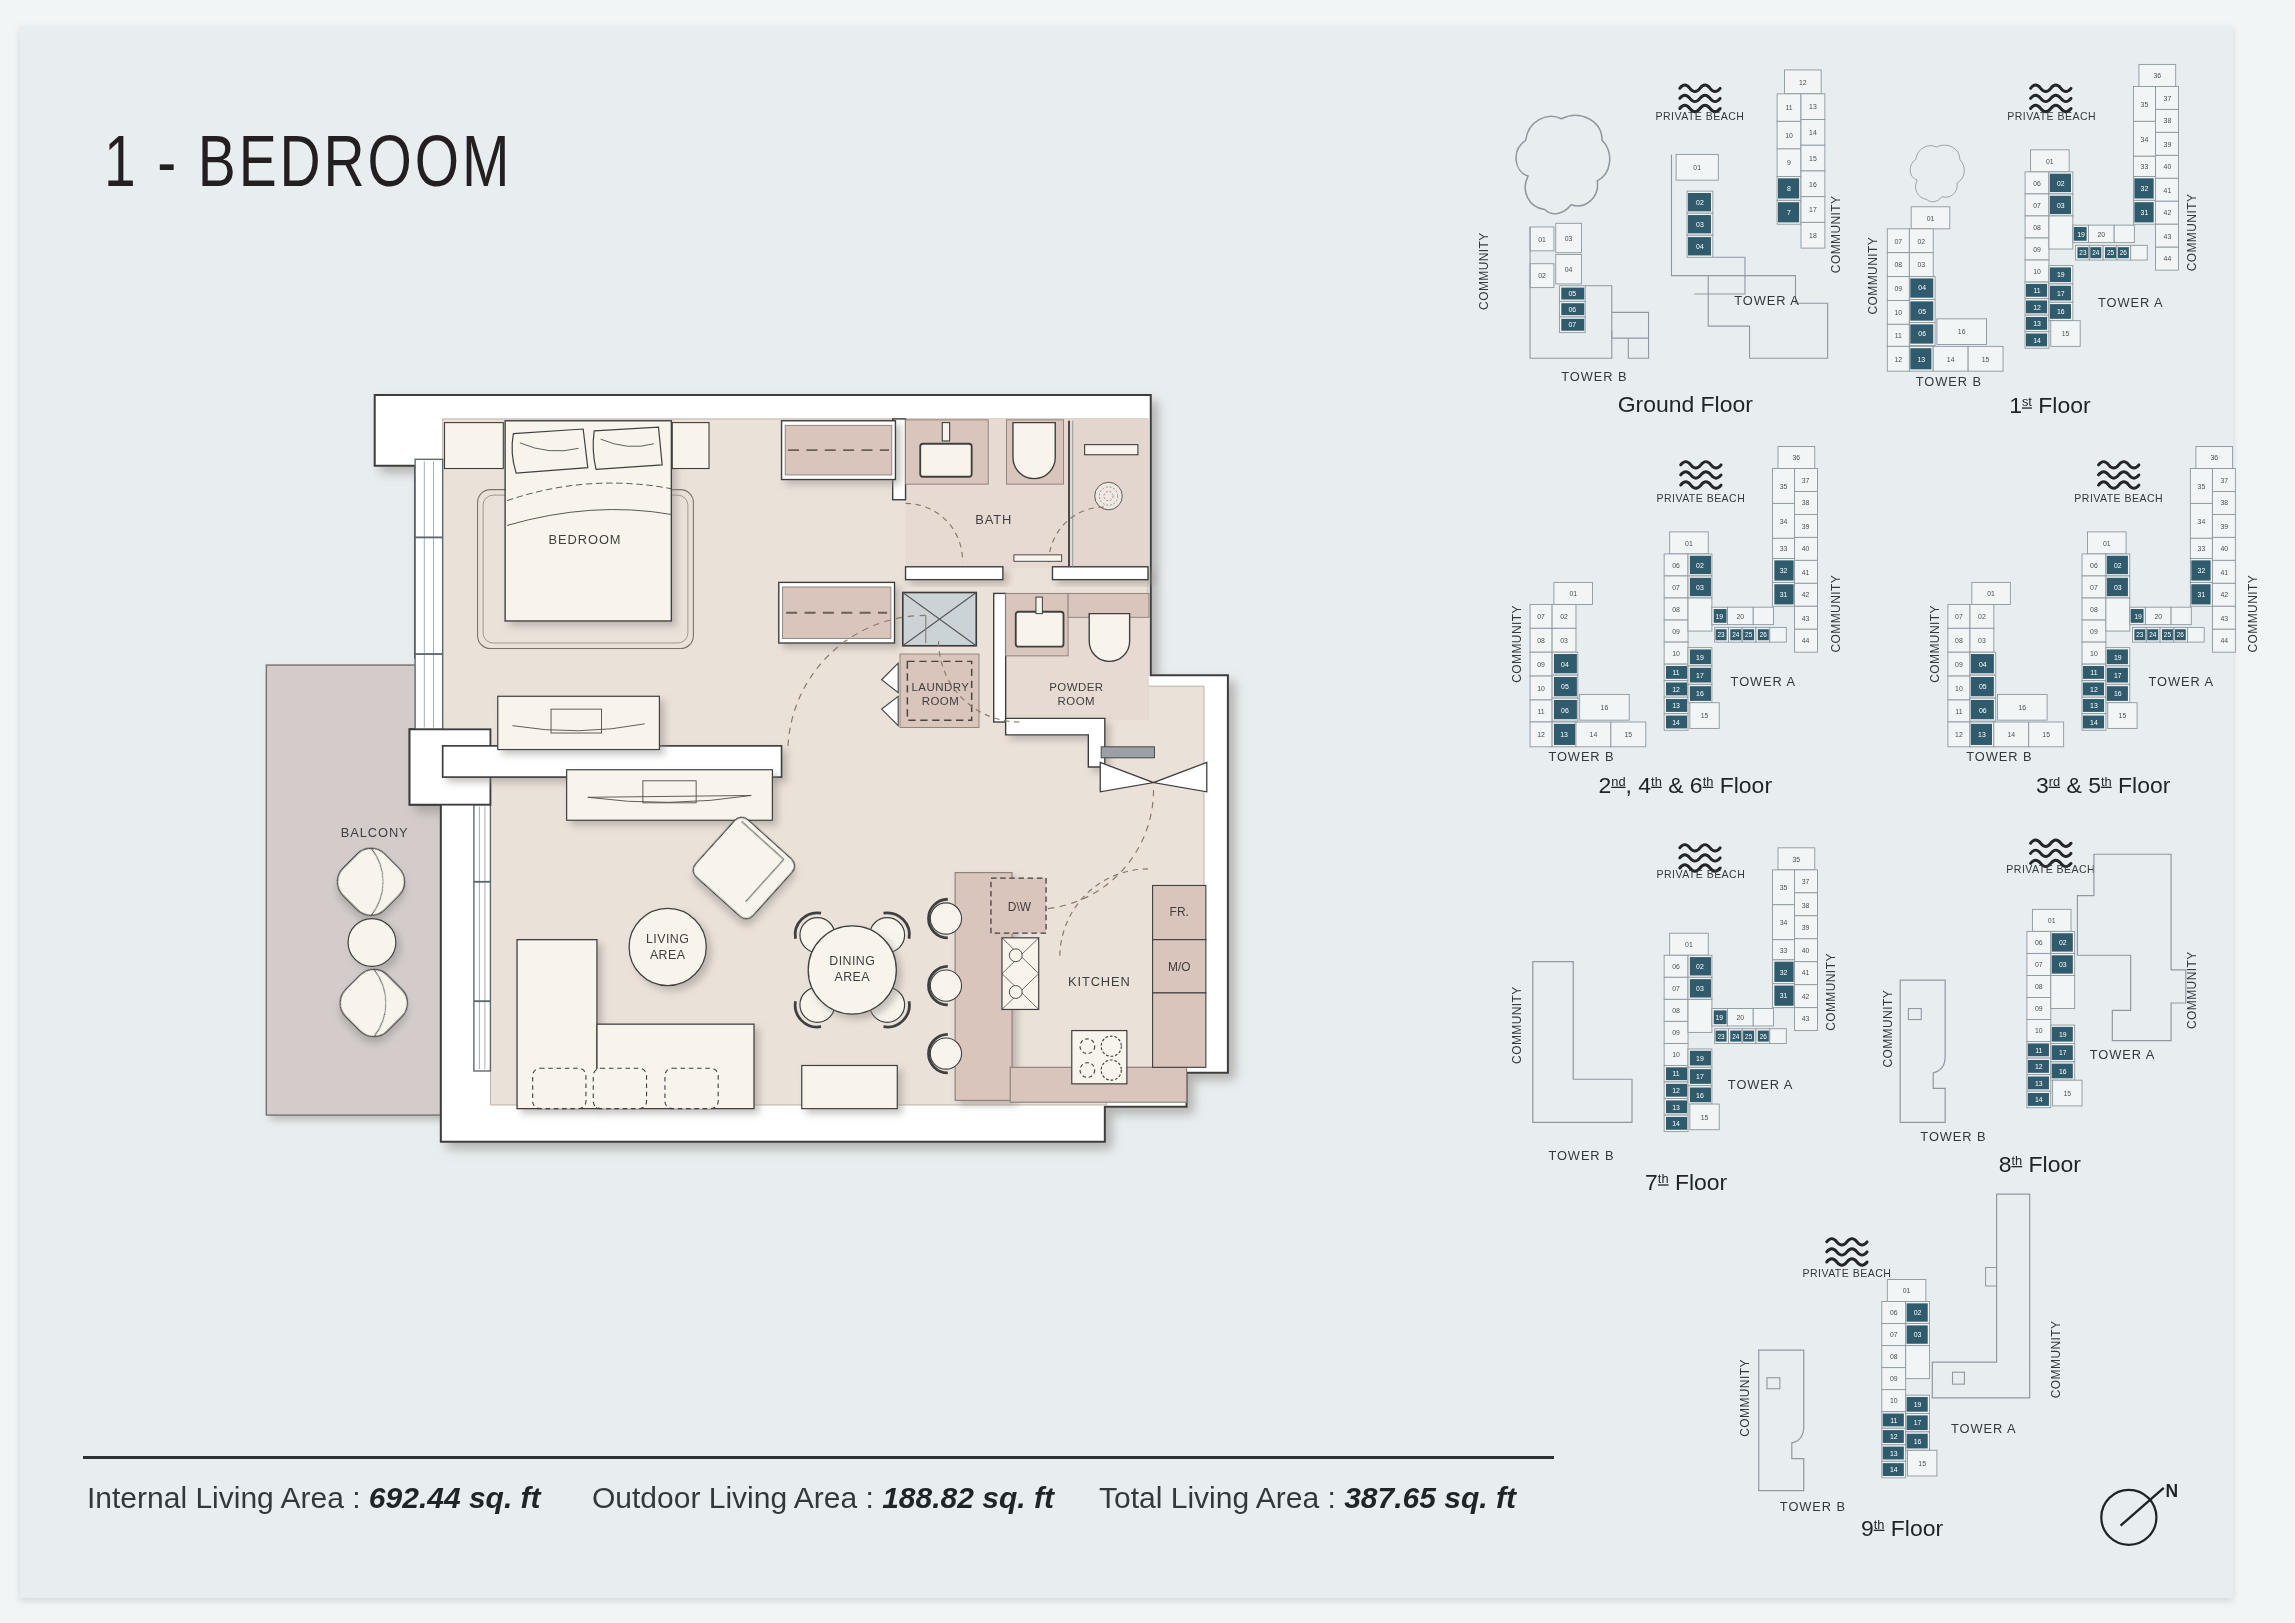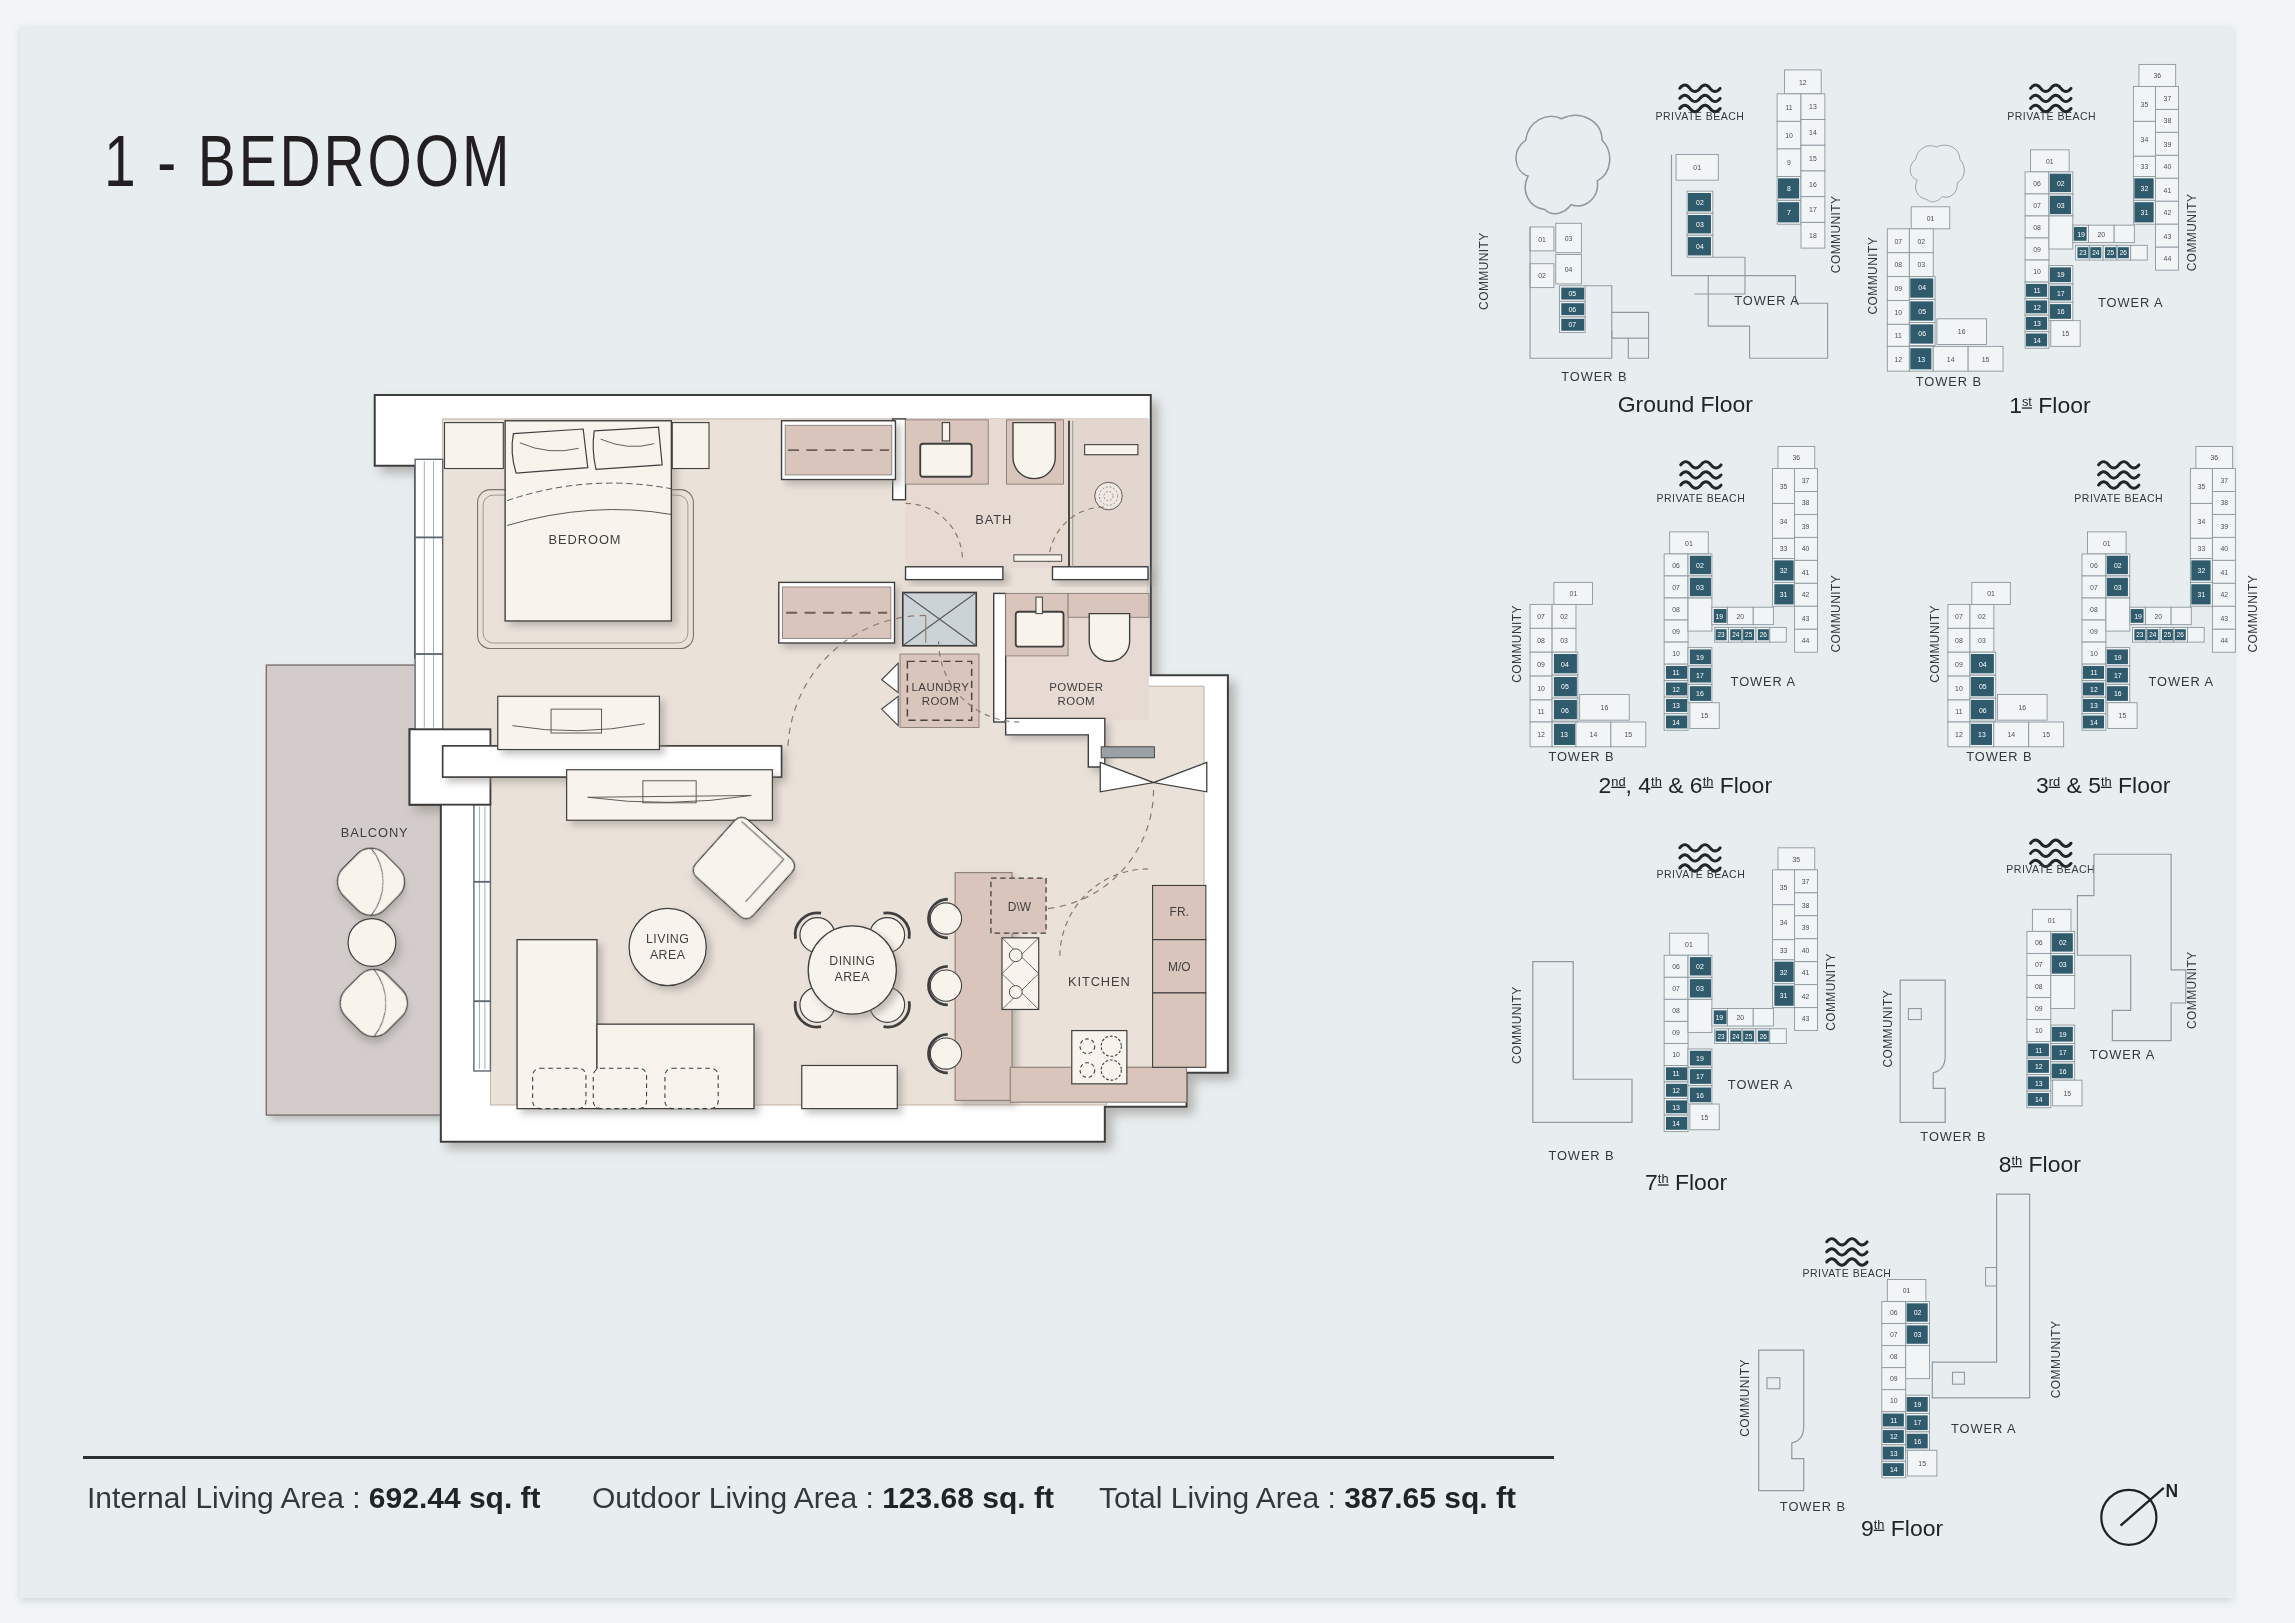--- a/index.html
+++ b/index.html
@@ -1,21 +1,21 @@
 <!DOCTYPE html>
 <html style="font-size:14.7px"><head><meta charset="utf-8">
 <style>
   html,body { margin:0; padding:0; }
   body { width:2296px; height:1624px; background:#f1f5f6; font-family:"Liberation Sans",sans-serif; position:relative; overflow:hidden; }
   .panel { position:absolute; left:20px; top:26px; width:2213px; height:1572px; background:#e8eef0;
            box-shadow: 0 2.8px 7.3px rgba(120,135,145,0.25); }
   .title { position:absolute; left:104px; top:119px; font-size:73px; color:#231f20; letter-spacing:3.7px; font-weight:400; transform:scale(0.78,1); transform-origin:0 0; }
   .rule { position:absolute; left:83px; top:1456px; width:1471px; height:2.8px; background:#2c3134; }
   .areas { position:absolute; top:1481px; font-size:30px; color:#33383c; white-space:nowrap; }
-  .areas b { color:#1f2427; }
+  .areas b { color:#1f2427;font-style:italic; }
 </style></head>
 <body>
 
 <div class="panel"></div>
 
 <div class="title">1 - BEDROOM</div>
 <svg style="position:absolute;left:0;top:0" width="2296" height="1624" viewBox="0 0 2500 1768" font-family="&quot;Liberation Sans&quot;,sans-serif">
 <defs>
 <filter id="ds" x="-20%" y="-20%" width="150%" height="150%">
         <feDropShadow dx="7" dy="7" stdDeviation="6" flood-color="#8f8a84" flood-opacity="0.6"></feDropShadow>
@@ -1006,15 +1006,15 @@
 <circle cx="2318" cy="1652" r="30" fill="none" stroke="#1e2326" stroke-width="2.4"></circle>
 <line x1="2309" y1="1661" x2="2356" y2="1620" stroke="#1e2326" stroke-width="2.6"></line>
 <text x="2358" y="1630" font-size="19" font-weight="bold" fill="#1e2326">N</text>
 </g>
 </svg>
 
 <div class="rule"></div>
 
 <div class="areas" style="left:87px">Internal Living Area&nbsp;: <b>692.44 sq. ft</b></div>
 
-<div class="areas" style="left:592px">Outdoor Living Area&nbsp;: <b>123.68 sq. ft</b></div>
+<div class="areas" style="left:592px">Outdoor Living Area&nbsp;: <b>188.82 sq. ft</b></div>
 
 <div class="areas" style="left:1099px">Total Living Area&nbsp;: <b>387.65 sq. ft</b></div>
 
 </body></html>

